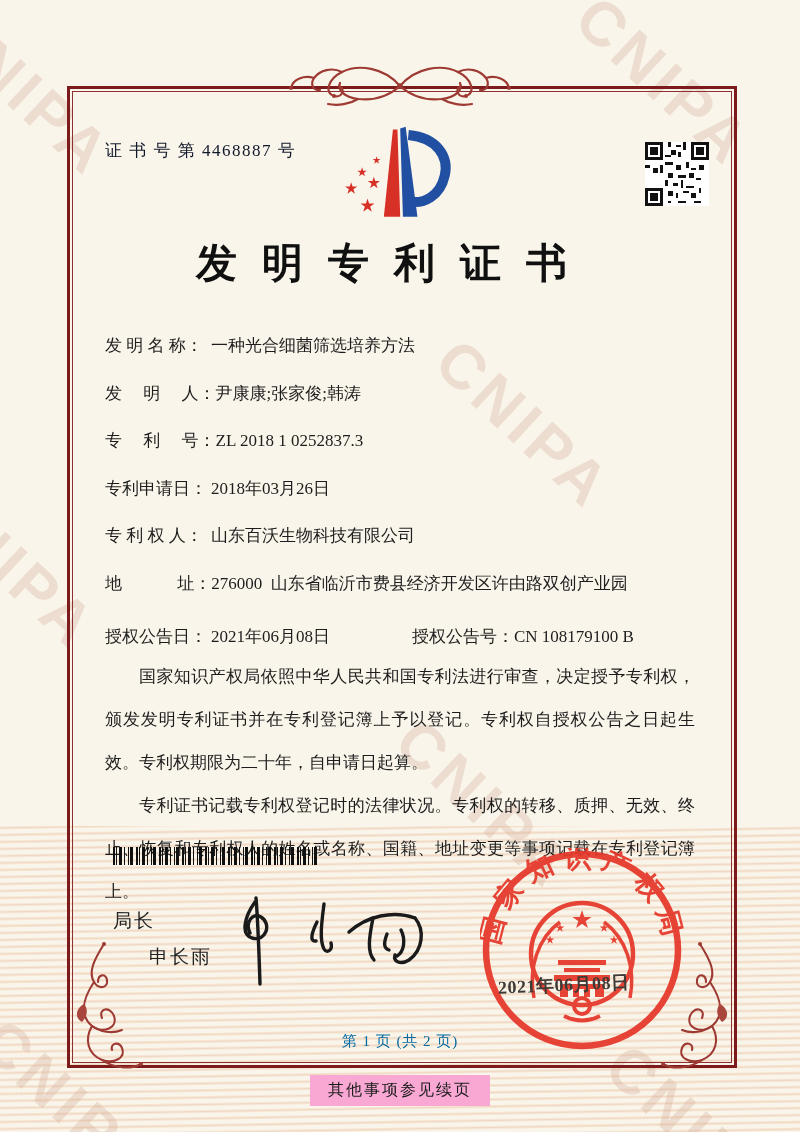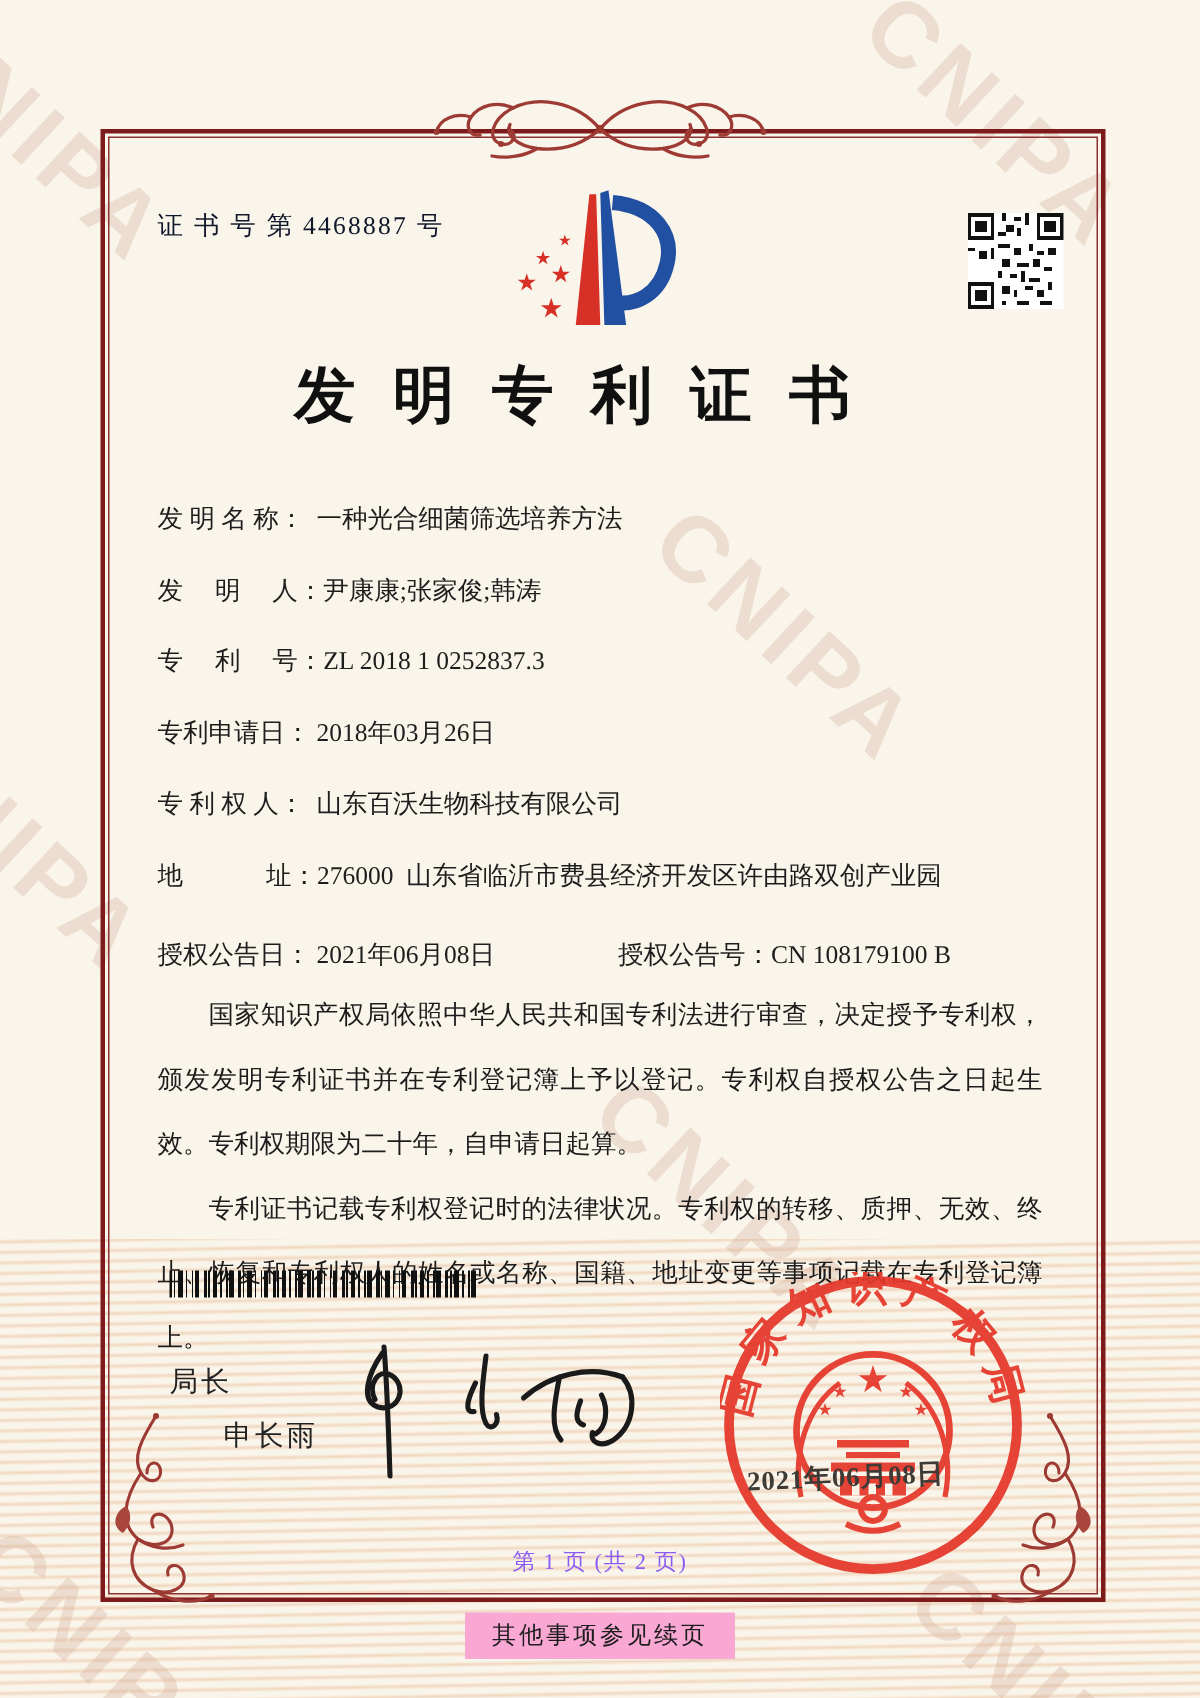--- a/index.html
+++ b/index.html
@@ -44,21 +44,21 @@
       font-family:"Liberation Sans","DejaVu Sans",sans-serif;letter-spacing:2px;}
   .sig-name{position:absolute;left:113px;top:944px;font-size:19px;color:#222;
       font-family:"Liberation Sans","DejaVu Sans",sans-serif;letter-spacing:2px;margin-left:36px;}
   .sig-svg{position:absolute;left:225px;top:888px;}
   
   .seal-svg{position:absolute;left:480px;top:848px;opacity:.93;}
   .seal-date{position:absolute;left:498px;top:972px;width:170px;font-size:18px;font-weight:bold;
       color:#3e3a36;letter-spacing:.5px;transform:rotate(-2.5deg);white-space:pre;}
   
   .page-info{position:absolute;left:0;right:0;top:1032px;text-align:center;
-      font-size:15px;color:#8b5cf6;letter-spacing:1px;}
+      font-size:15px;color:#0369a1;letter-spacing:1px;}
   .cont-note{position:absolute;left:50%;top:1075px;transform:translateX(-50%);
       background:#f9a8d4;padding:5px 18px;font-size:16px;color:#1c1c1c;letter-spacing:2px;}
   svg{display:block;}
 </style>
 </head>
 <body>
 
 <div class="wm" style="left:-30px;top:-8px">CNIPA</div>
 <div class="wm" style="left:610px;top:-18px">CNIPA</div>
 <div class="wm" style="left:470px;top:325px">CNIPA</div>

